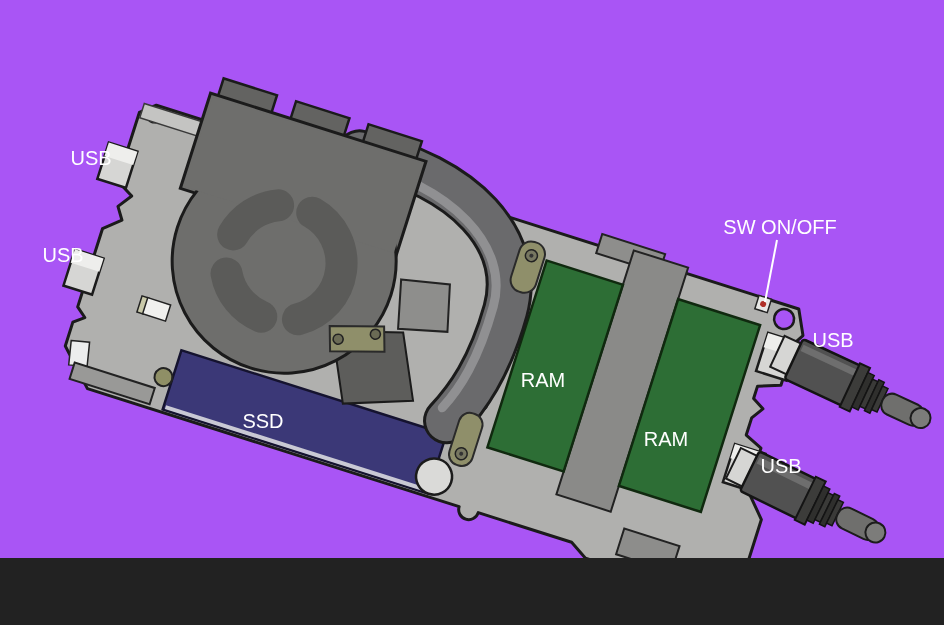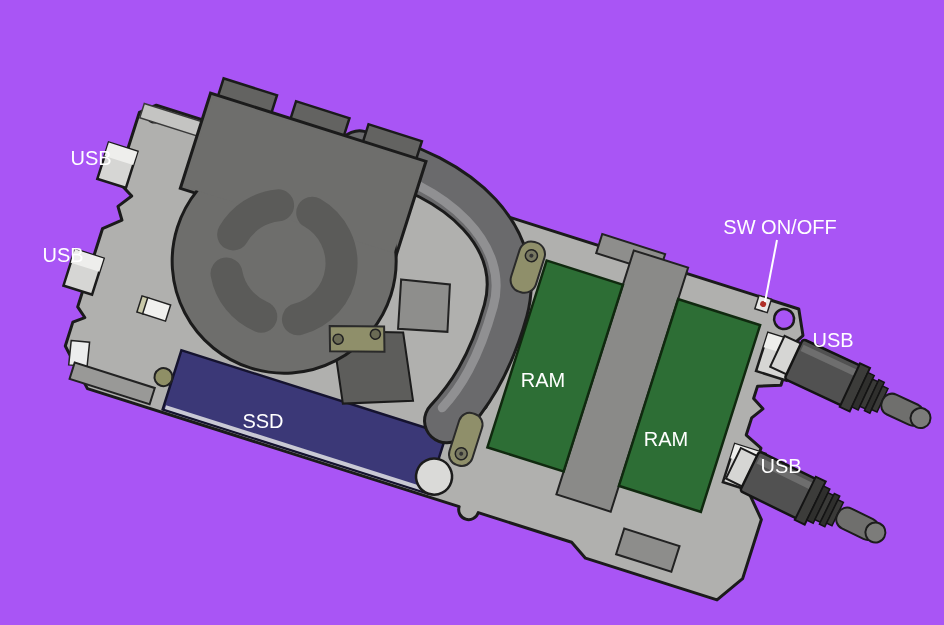--- a/index.html
+++ b/index.html
@@ -1,16 +1,16 @@
 <!DOCTYPE html>
 <html><head>
 <meta charset="utf-8">
 <style>
   html,body{margin:0;padding:0;background:#222;}
-  .stage{width:944px;height:625px;overflow:hidden;position:relative;}
+  .stage{width:944px;height:558px;overflow:hidden;position:relative;}
   svg{display:block;}
   text.callout{font-family:"Liberation Sans",sans-serif;font-size:20px;fill:#ffffff;}
 </style>
 </head>
 <body>
 
 <div class="stage">
 <svg width="944" height="625" viewBox="0 0 944 625" xmlns="http://www.w3.org/2000/svg">
 
   <defs>

